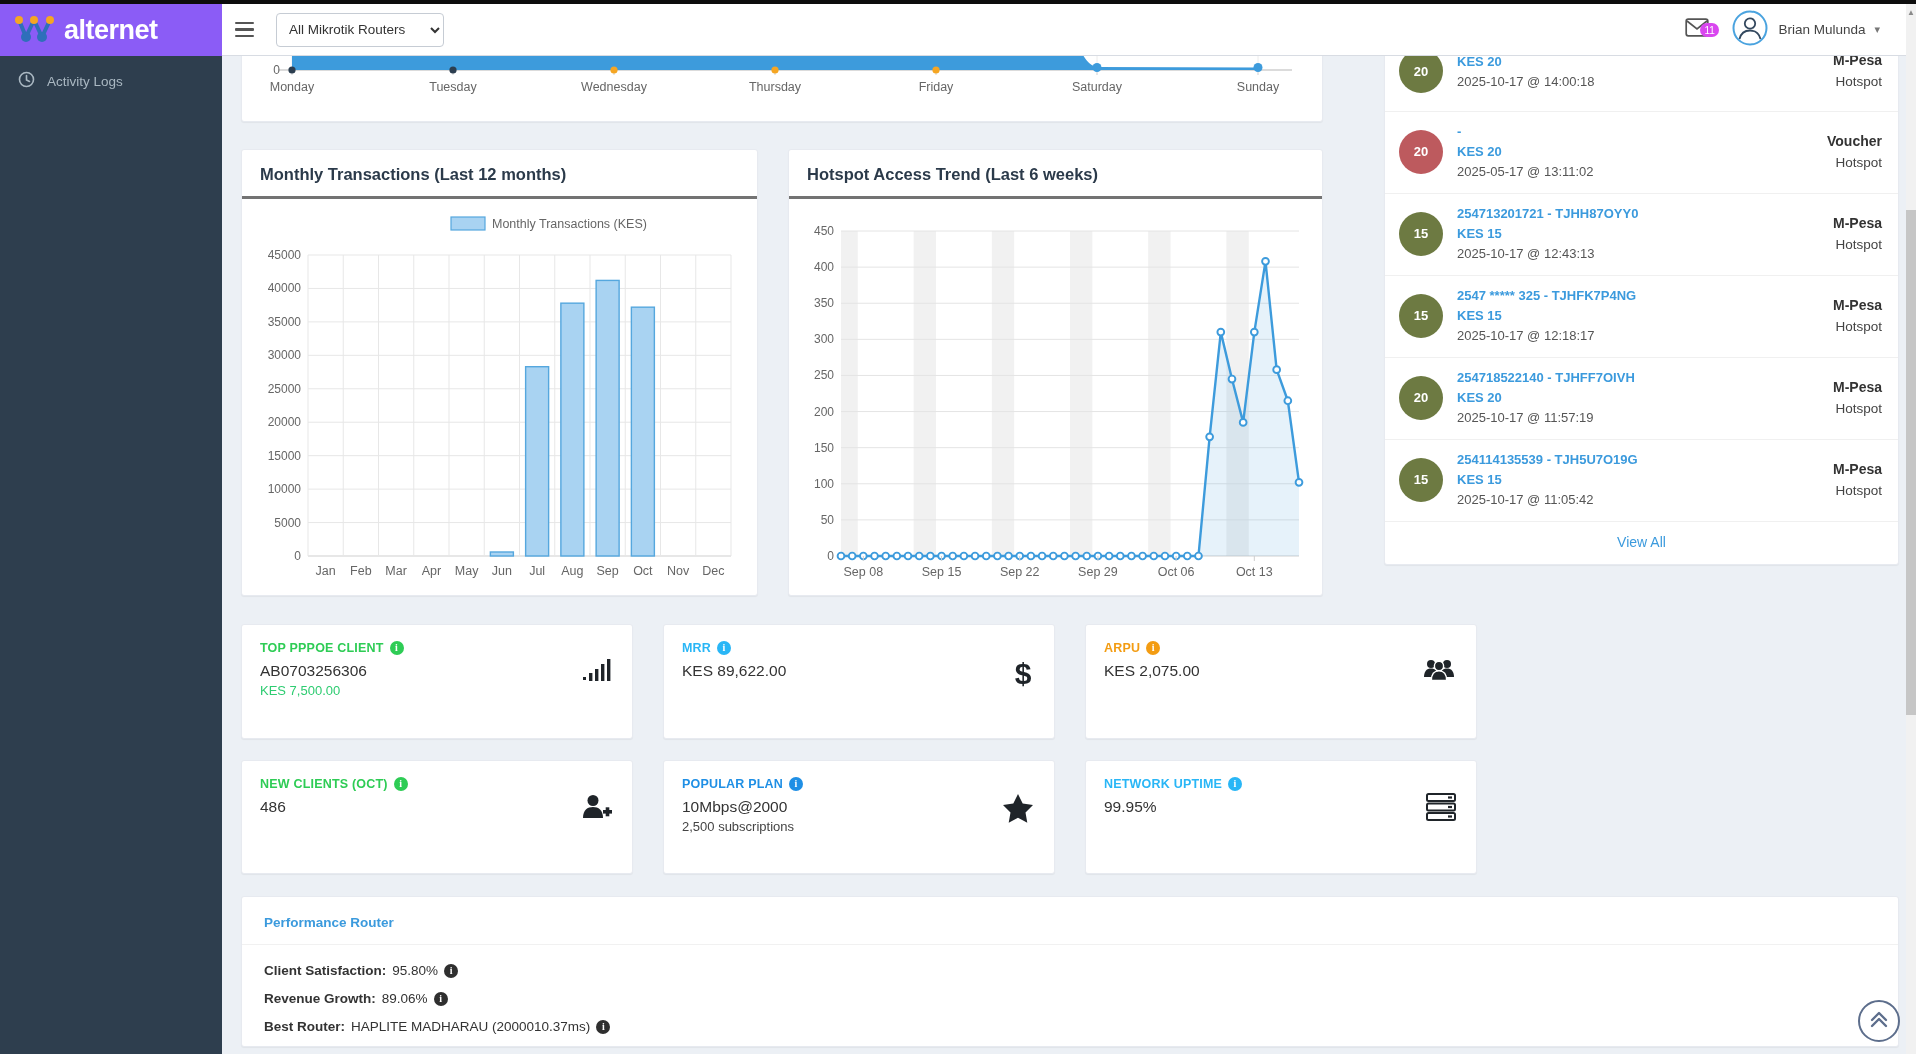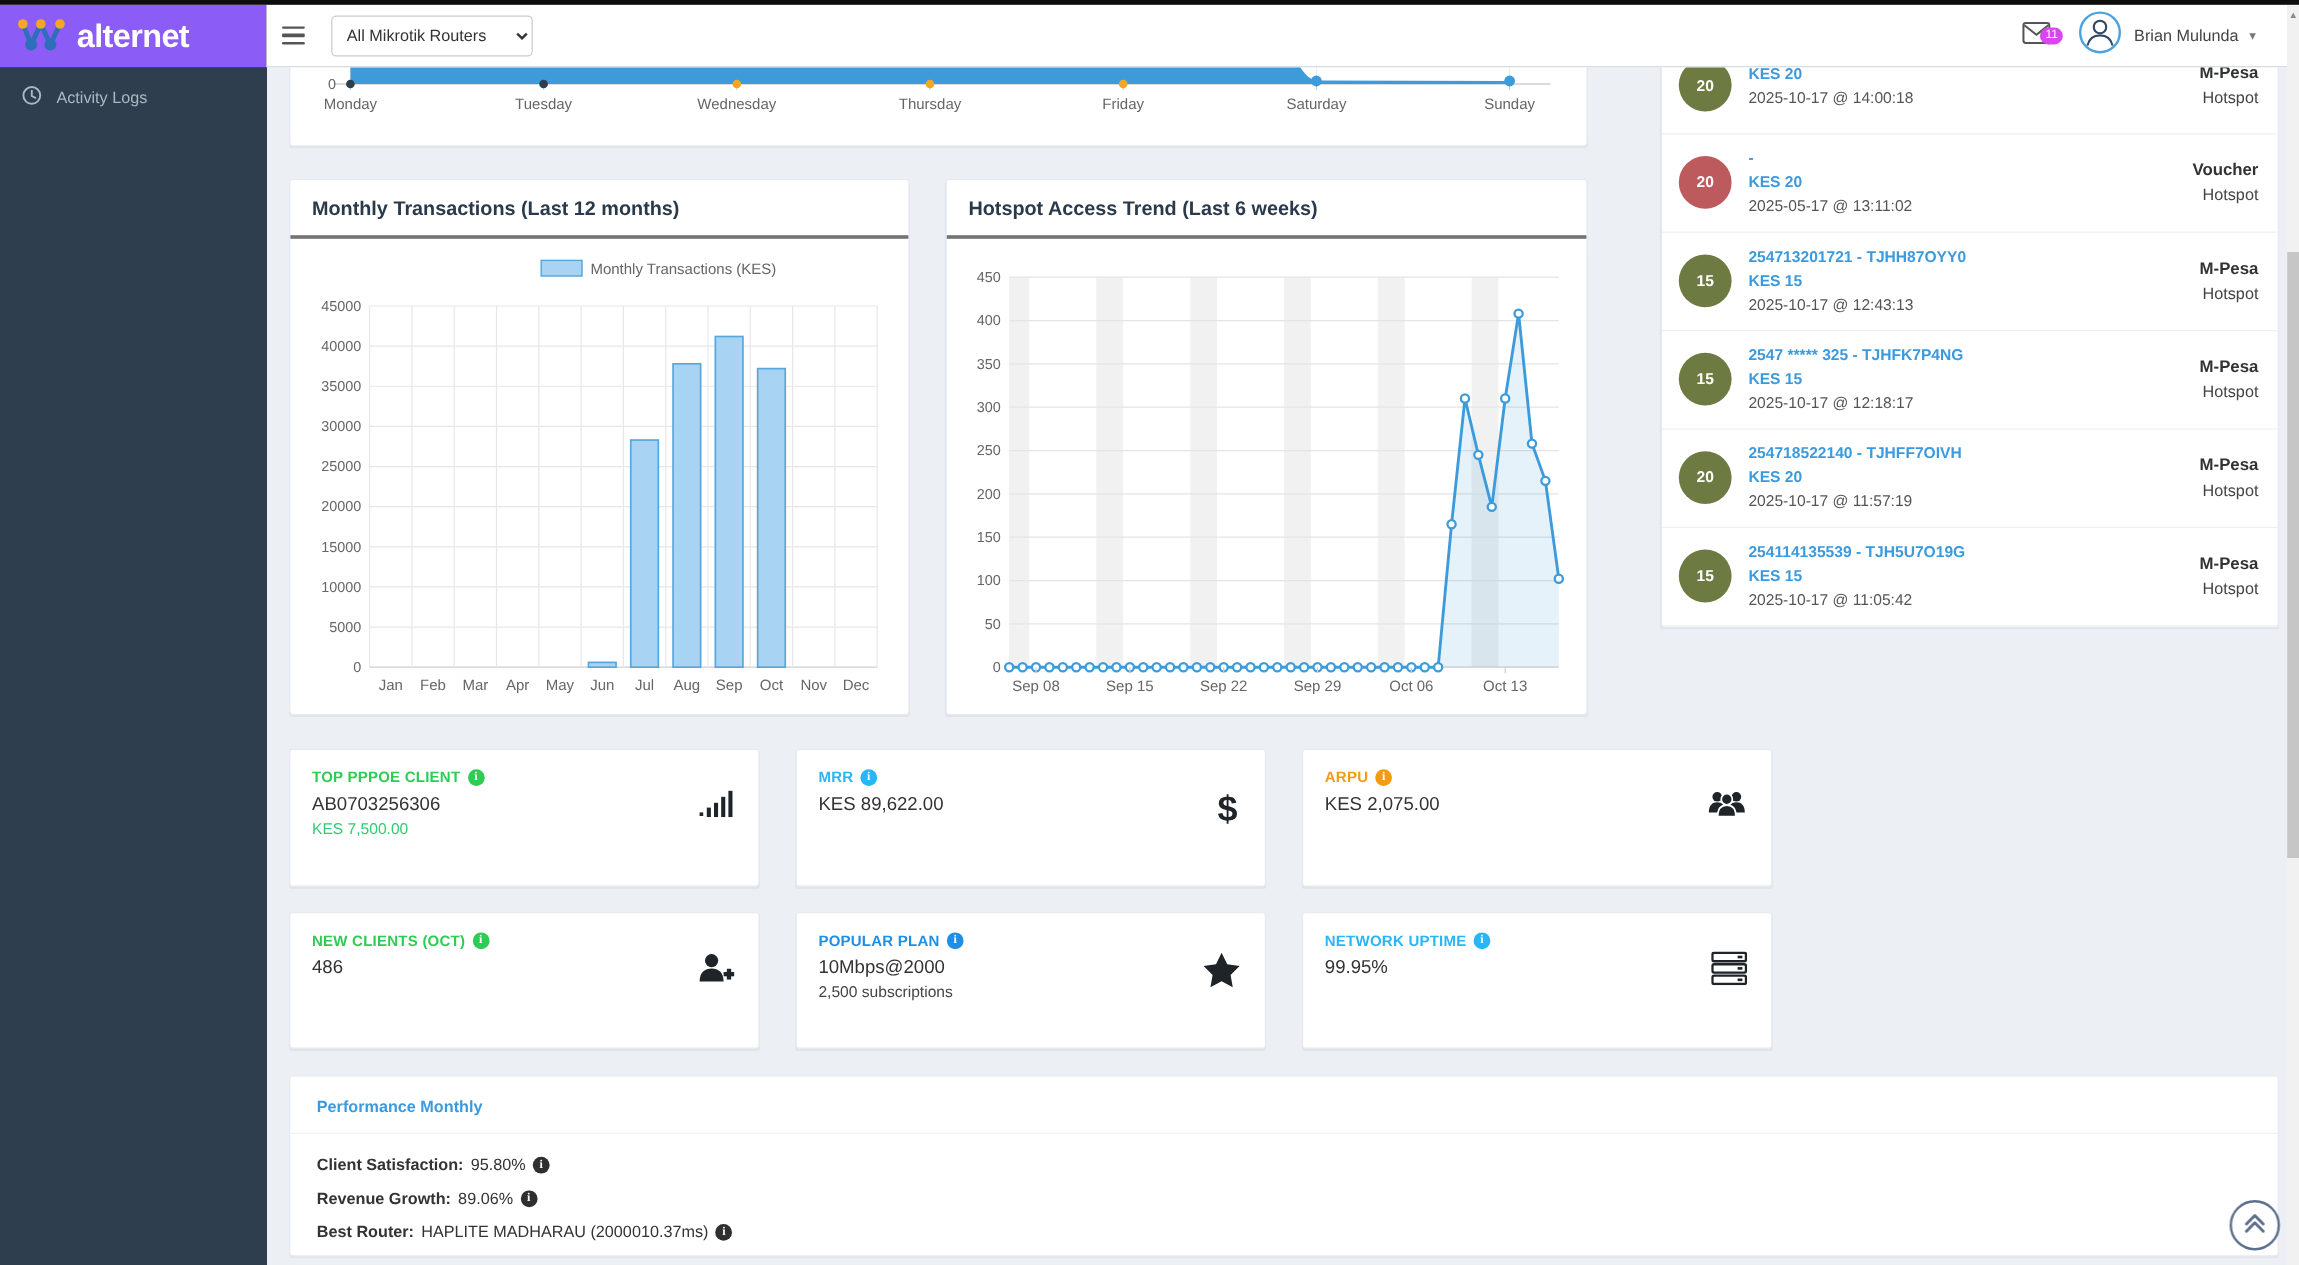--- a/index.html
+++ b/index.html
@@ -401,20 +401,21 @@
               <div class="tx-id">254114135539 - TJH5U7O19G</div>
               <div class="tx-amt">KES 15</div>
               <div class="tx-date">2025-10-17 @ 11:05:42</div>
             </div>
             <div class="tx-right">
               <div class="tx-method">M-Pesa</div>
               <div class="tx-channel">Hotspot</div>
             </div>
           </div>
         </div>
+      <div class="tx-viewall">View All</div>
     </div>
   </div>
 
   <div class="stat-grid" id="statRow1">
       <div class="card stat-card">
         <div class="stat-label" style="color: rgb(46, 204, 85);">
           <span>TOP PPPOE CLIENT</span>
           <span class="info-dot"></span>
         </div>
         <div class="stat-value">AB0703256306</div>
@@ -489,21 +490,21 @@
             <rect x="22" y="3.4" width="4" height="2.2" fill="#1f2429"></rect>
             <rect x="1" y="10.5" width="28" height="7" rx="1.5" fill="none" stroke="#1f2429" stroke-width="2"></rect>
             <rect x="22" y="12.9" width="4" height="2.2" fill="#1f2429"></rect>
             <rect x="1" y="20" width="28" height="7" rx="1.5" fill="none" stroke="#1f2429" stroke-width="2"></rect>
             <rect x="22" y="22.4" width="4" height="2.2" fill="#1f2429"></rect>
           </svg></span>
       </div>
     </div>
 
   <div class="card perf-card">
-    <div class="perf-title">Performance Monthly</div>
+    <div class="perf-title">Performance Router</div>
     <div class="perf-body" id="perfBody">
         <div class="perf-line">
           <b>Client Satisfaction:</b>
           <span>95.80%</span>
           <span class="info-dot perf-info"></span>
         </div>
         <div class="perf-line">
           <b>Revenue Growth:</b>
           <span>89.06%</span>
           <span class="info-dot perf-info"></span>

